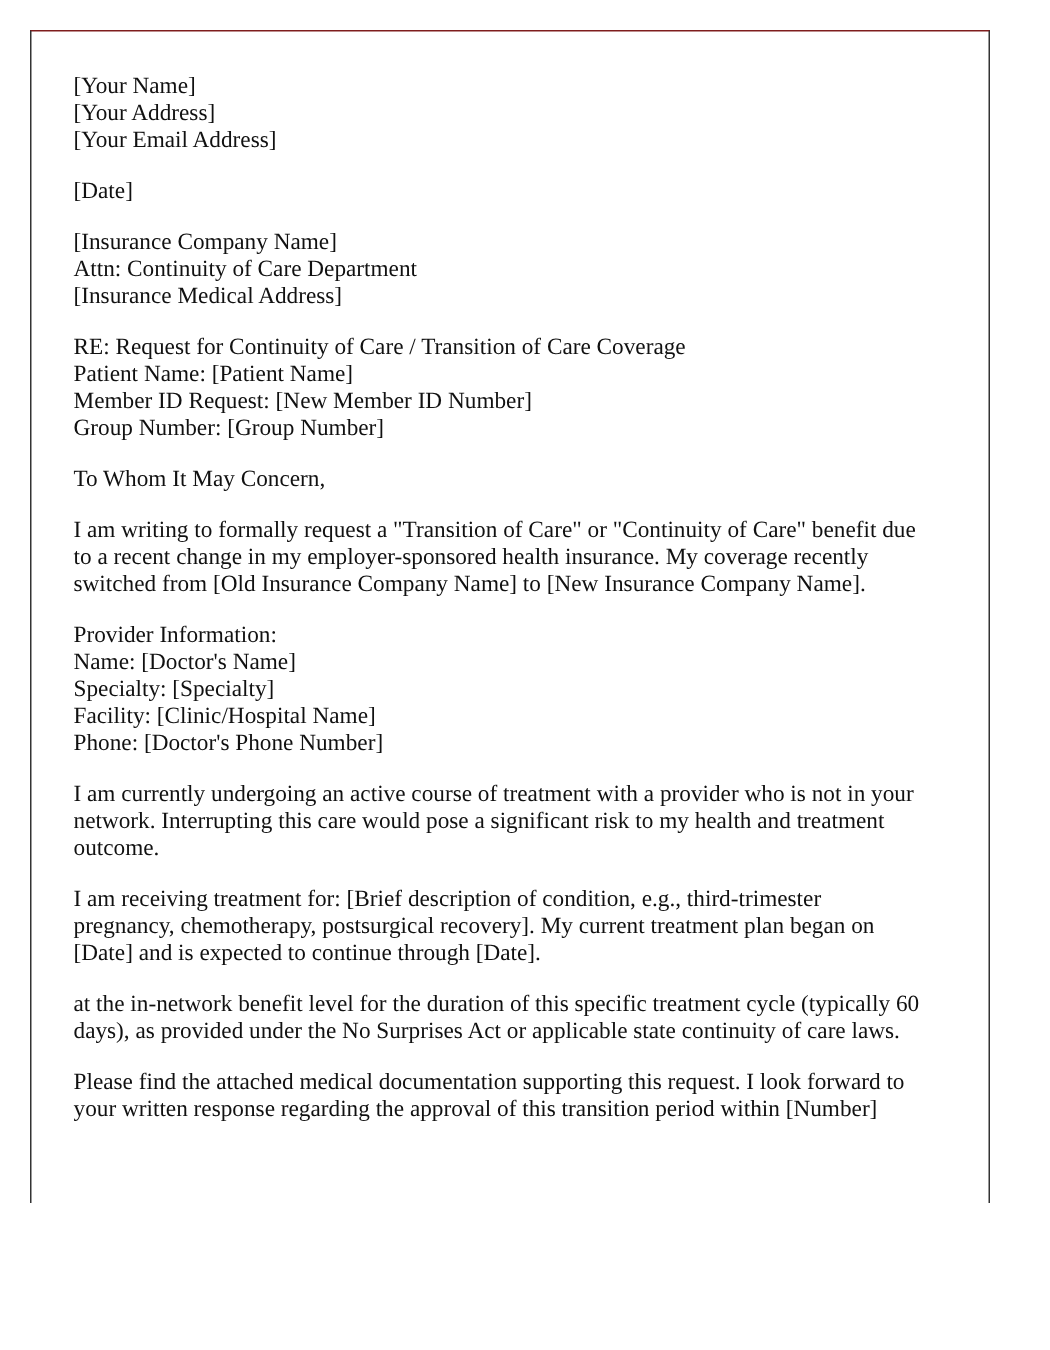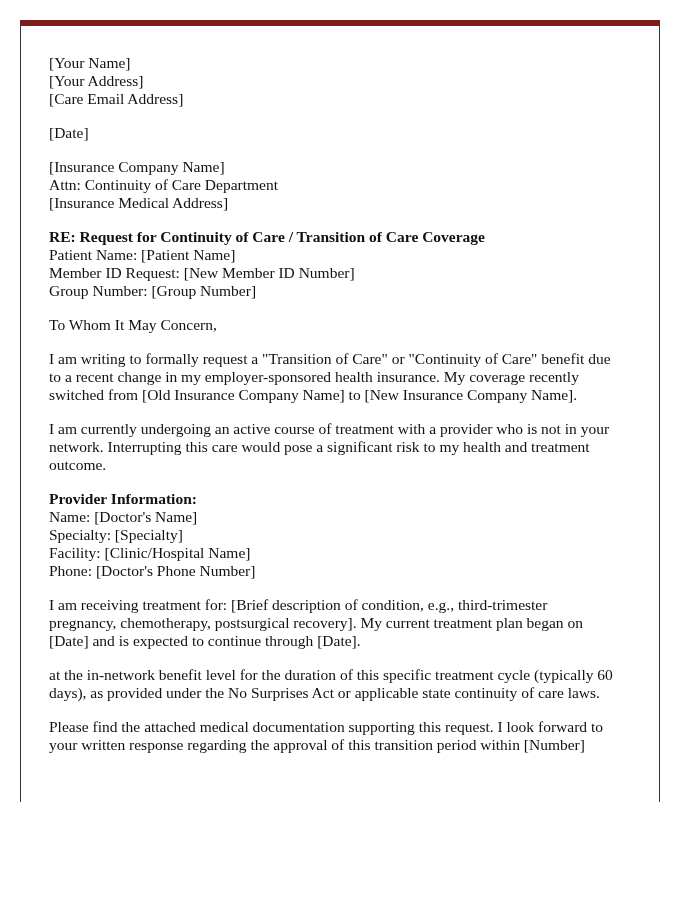--- a/index.html
+++ b/index.html
@@ -1,40 +1,40 @@
 <!DOCTYPE html>
 <html><head>
 <meta charset="utf-8">
 <style>
   html, body { margin:0; padding:0; background:#ffffff; }
   body { width:700px; height:900px; position:relative; overflow:hidden; }
   .page {
     position:absolute; left:20px; top:20px; width:640px; height:782px;
-    border-left:1px solid #333; border-right:1px solid #333; border-top:6px solid #7f1d1d;
+    border-left:1px solid #333; border-right:1px solid #333; border-top:1px solid #7f1d1d;
     box-sizing:border-box; overflow:hidden;
   }
   .content {
     position:absolute; left:28px; top:28px; width:590px;
     font-family:"Liberation Serif", "DejaVu Serif", serif;
     font-size:15.5px; line-height:18px; color:#111;
   }
   .block { margin:0 0 16px 0; }
   .line { display:block; white-space:nowrap; }
-  .bold { font-weight:bold; }
+  .bold { font-weight:normal; }
 </style>
 </head>
 <body>
 
 <div class="page">
   <div class="content">
 
     <div class="block">
       <span class="line">[Your Name]</span>
       <span class="line">[Your Address]</span>
-      <span class="line">[Care Email Address]</span>
+      <span class="line">[Your Email Address]</span>
     </div>
 
     <div class="block">
       <span class="line">[Date]</span>
     </div>
 
     <div class="block">
       <span class="line">[Insurance Company Name]</span>
       <span class="line">Attn: Continuity of Care Department</span>
       <span class="line">[Insurance Medical Address]</span>
@@ -51,31 +51,31 @@
       <span class="line">To Whom It May Concern,</span>
     </div>
 
     <div class="block">
       <span class="line">I am writing to formally request a "Transition of Care" or "Continuity of Care" benefit due</span>
       <span class="line">to a recent change in my employer-sponsored health insurance. My coverage recently</span>
       <span class="line">switched from [Old Insurance Company Name] to [New Insurance Company Name].</span>
     </div>
 
     <div class="block">
-      <span class="line">I am currently undergoing an active course of treatment with a provider who is not in your</span>
-      <span class="line">network. Interrupting this care would pose a significant risk to my health and treatment</span>
-      <span class="line">outcome.</span>
-    </div>
-
-    <div class="block">
       <span class="line bold">Provider Information:</span>
       <span class="line">Name: [Doctor's Name]</span>
       <span class="line">Specialty: [Specialty]</span>
       <span class="line">Facility: [Clinic/Hospital Name]</span>
       <span class="line">Phone: [Doctor's Phone Number]</span>
+    </div>
+
+    <div class="block">
+      <span class="line">I am currently undergoing an active course of treatment with a provider who is not in your</span>
+      <span class="line">network. Interrupting this care would pose a significant risk to my health and treatment</span>
+      <span class="line">outcome.</span>
     </div>
 
     <div class="block">
       <span class="line">I am receiving treatment for: [Brief description of condition, e.g., third-trimester</span>
       <span class="line">pregnancy, chemotherapy, postsurgical recovery]. My current treatment plan began on</span>
       <span class="line">[Date] and is expected to continue through [Date].</span>
     </div>
 
     <div class="block">
       <span class="line">at the in-network benefit level for the duration of this specific treatment cycle (typically 60</span>

